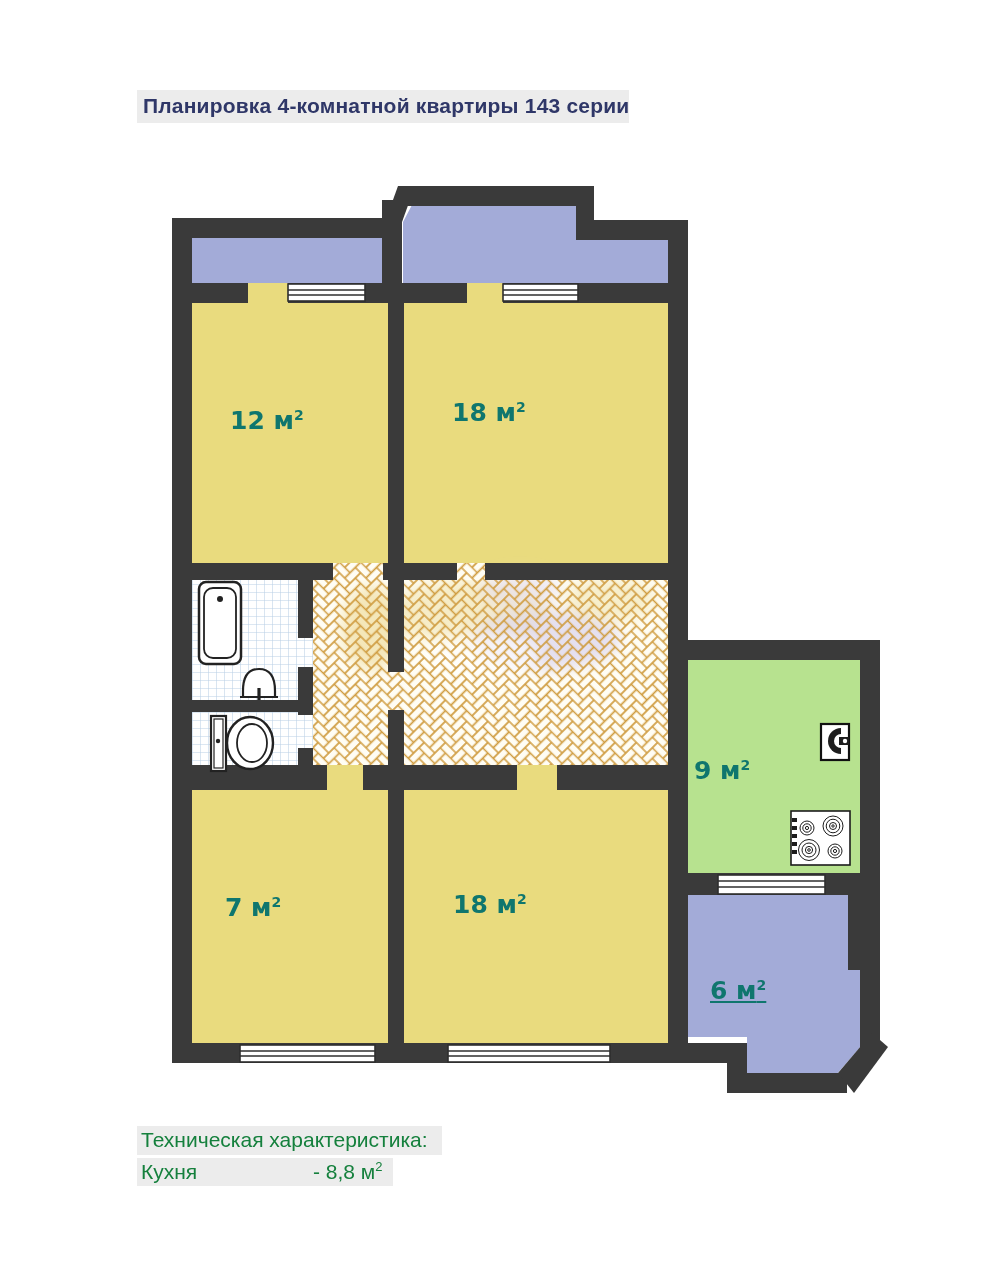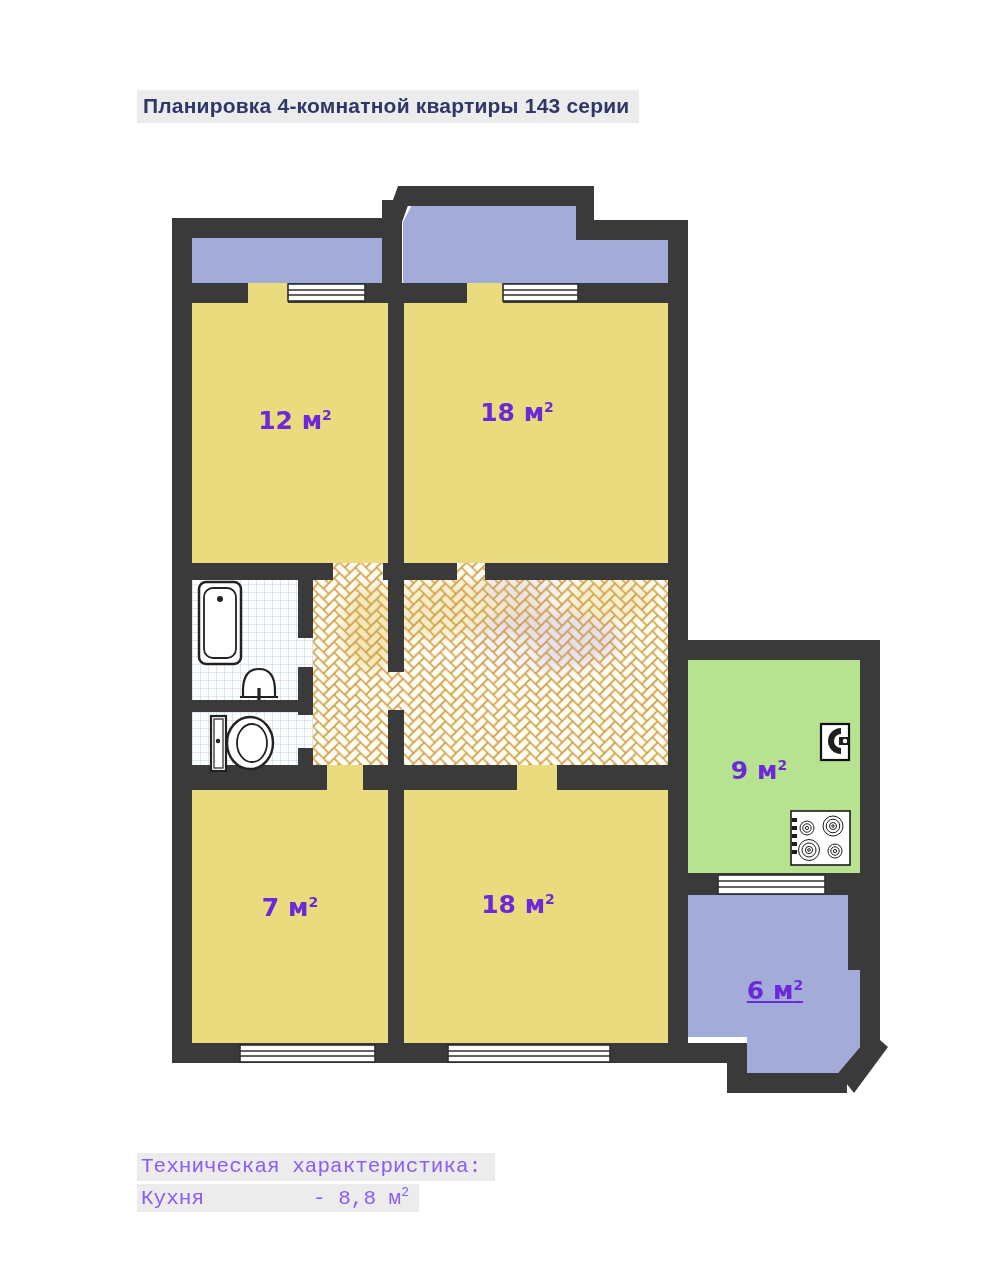--- a/index.html
+++ b/index.html
@@ -1,25 +1,25 @@
 <!DOCTYPE html>
 <html><head>
 <meta charset="utf-8">
 <style>
   html,body{margin:0;padding:0;background:#ffffff;}
   .page{position:relative;width:993px;height:1280px;background:#ffffff;overflow:hidden;
         font-family:"Liberation Sans", sans-serif;}
   .plan-svg{position:absolute;left:0;top:0;}
   .title{position:absolute;left:137px;top:90px;background:#ececec;color:#2f3768;
-         font-size:21px;font-weight:bold;padding:4px 10px 5px 6px;letter-spacing:.2px;}
-  .room-label{position:absolute;width:130px;text-align:center;color:#6d28d9;
+         font-size:21px;font-weight:bold;padding:4px 0 5px 6px;letter-spacing:.2px;}
+  .room-label{position:absolute;width:130px;text-align:left;color:#0f766e;
               font-size:25px;font-weight:bold;font-family:"DejaVu Sans", sans-serif;}
   .room-label sup{font-size:14px;}
-  .specs{position:absolute;left:137px;top:1153px;font-family:Liberation Mono, monospace;
-         color:#8b5cf6;font-size:21px;}
+  .specs{position:absolute;left:137px;top:1126px;font-family:Liberation Sans, sans-serif;
+         color:#15803d;font-size:21px;}
   .specs-heading{background:#ececec;width:fit-content;padding:2px 14px 3px 4px;margin-bottom:3px;}
   .spec-row{background:#ececec;width:fit-content;padding:1px 10px 2px 4px;margin-bottom:2px;}
   .spec-label{display:inline-block;width:172px;}
   .spec-value sup{font-size:13px;}
 </style>
 </head>
 <body>
 
 <div class="page">
 

